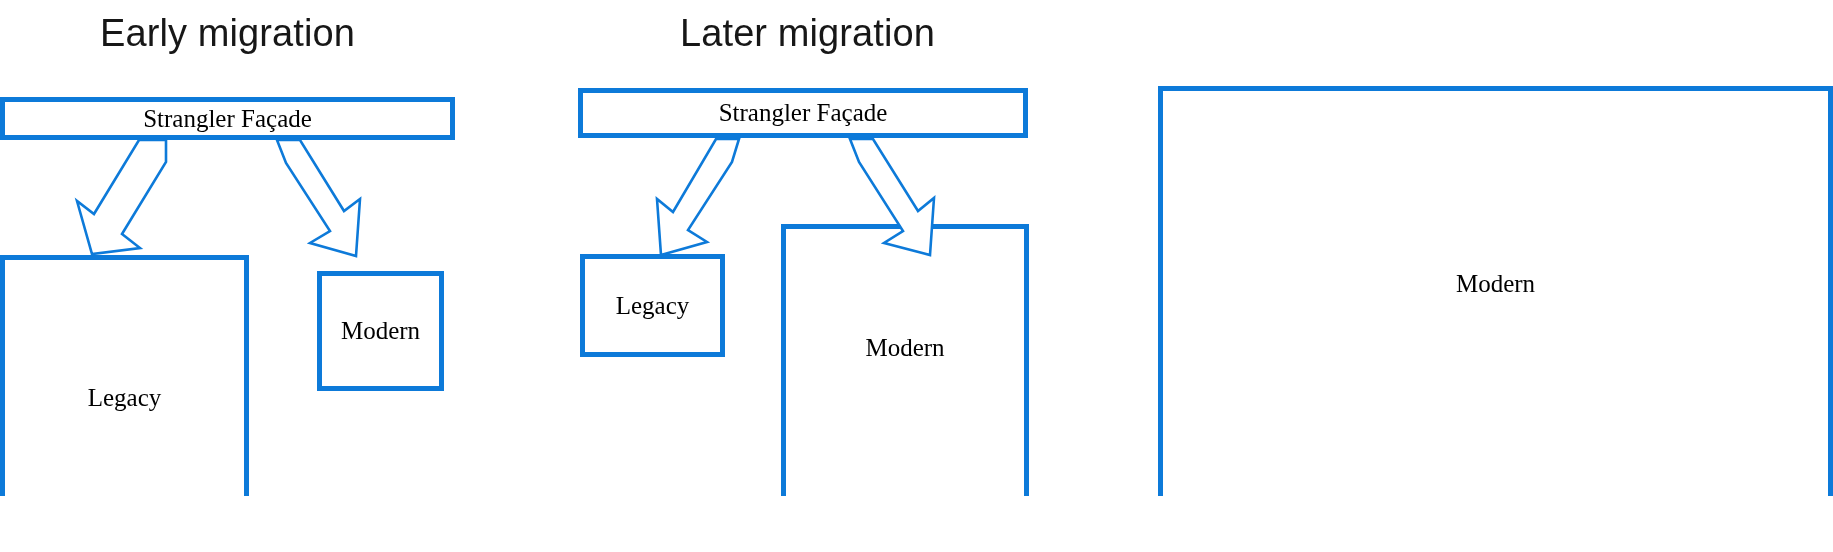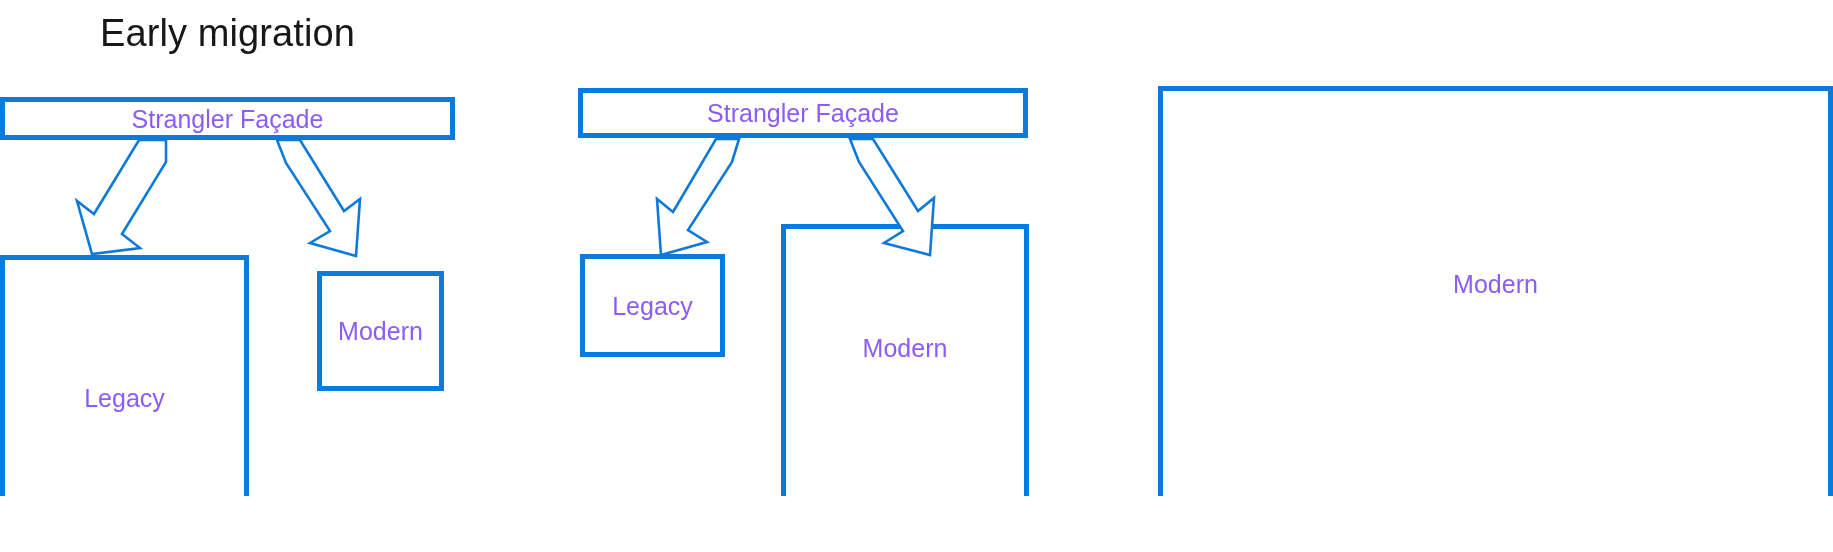--- a/index.html
+++ b/index.html
@@ -41,25 +41,26 @@
     position: absolute;
     box-sizing: border-box;
     border: 5px solid #0d7ad9;
     background: transparent;
     display: flex;
     align-items: center;
     justify-content: center;
   }
   .node-label {
     font-size: 25px;
-    color: #8b5cf6;
+    color: #000000;
     font-weight: 400;
     line-height: 1.2;
     white-space: nowrap;
     pointer-events: none;
+    font-family: Liberation Serif, serif;
   }
   .facade-box .node-label {
     font-size: 25px;
   }
   .arrow-layer {
     position: absolute;
     left: 0;
     top: 0;
     width: 1833px;
     height: 552px;
@@ -94,20 +95,21 @@
       <span class="node-label" style="position:absolute; top:123px;">Legacy</span>
     </div>
 
     <div class="node-box" style="left:342px; top:271px; width:127px; height:120px;">
       <span class="node-label">Modern</span>
     </div>
   </div>
 
   <div class="panel" style="left:555px; width:505px;">
 
+    <div class="panel-title">Later migration</div>
 
     <div class="node-box facade-box" style="left:23px; top:88px; width:450px; height:50px;">
       <span class="node-label">Strangler Façade</span>
     </div>
 
     <div class="node-box" style="left:25px; top:254px; width:145px; height:103px;">
       <span class="node-label">Legacy</span>
     </div>
 
     <div class="node-box" style="left:226px; top:224px; width:248px; height:327px;">

